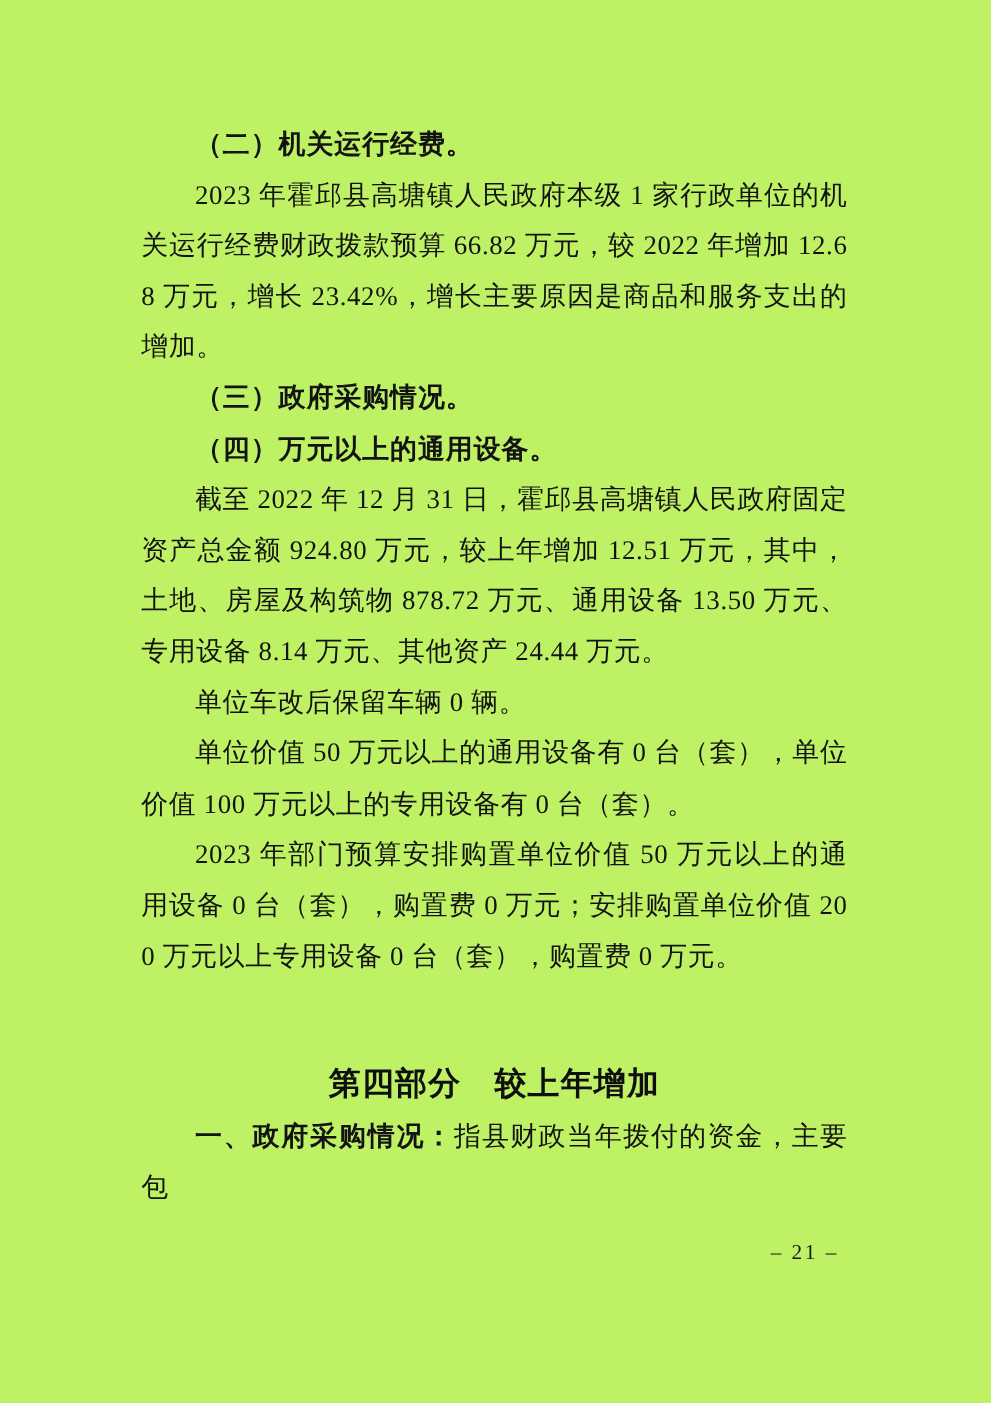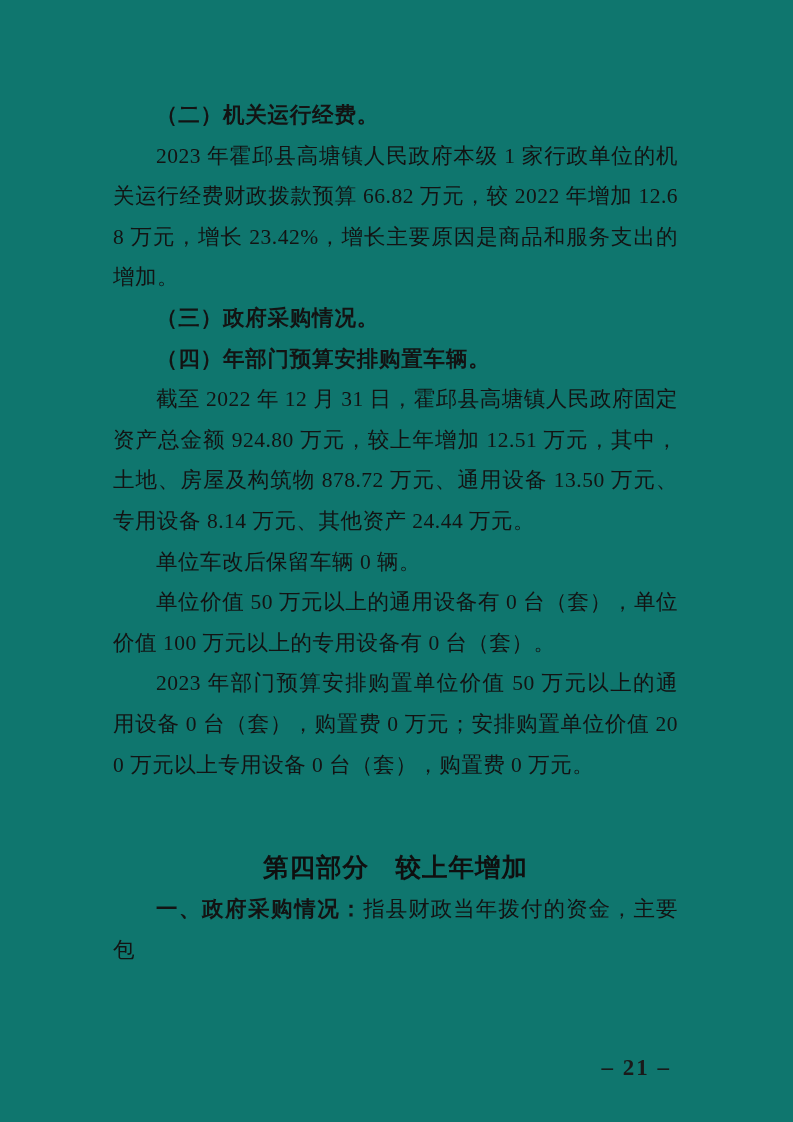--- a/index.html
+++ b/index.html
@@ -5,21 +5,21 @@
   html, body {
     margin: 0;
     padding: 0;
     background: #e8e8e8;
   }
   .page {
     position: relative;
     width: 793px;
     height: 1122px;
     margin: 0 auto;
-    background: #0f766e;
+    background: #bef264;
     overflow: hidden;
     font-family: "Liberation Serif", "DejaVu Serif", serif;
     color: #131313;
   }
   .content {
     position: absolute;
     left: 113px;
     top: 95px;
     width: 565px;
   }
@@ -55,39 +55,38 @@
     text-indent: 2em;
     letter-spacing: 0.5px;
   }
   .term-lead {
     font-family: "Liberation Sans", "DejaVu Sans", sans-serif;
     font-weight: bold;
     letter-spacing: 1px;
   }
   .page-number {
     position: absolute;
-    top: 1055px;
+    top: 989px;
     right: 122px;
-    font-size: 23px;
+    font-size: 17px;
     line-height: 26px;
     font-family: "Liberation Serif", "DejaVu Serif", serif;
     color: #1a1a1a;
     letter-spacing: 2px;
-    font-weight: bold;
   }
 </style>
 </head>
 <body>
 
 <div class="page">
   <div class="content">
     <p class="heading">（二）机关运行经费。</p>
     <p>2023 年霍邱县高塘镇人民政府本级 1 家行政单位的机关运行经费财政拨款预算 66.82 万元，较 2022 年增加 12.68 万元，增长 23.42%，增长主要原因是商品和服务支出的增加。</p>
     <p class="heading">（三）政府采购情况。</p>
-    <p class="heading">（四）年部门预算安排购置车辆。</p>
+    <p class="heading">（四）万元以上的通用设备。</p>
     <p>截至 2022 年 12 月 31 日，霍邱县高塘镇人民政府固定资产总金额 924.80 万元，较上年增加 12.51 万元，其中，土地、房屋及构筑物 878.72 万元、通用设备 13.50 万元、专用设备 8.14 万元、其他资产 24.44 万元。</p>
     <p>单位车改后保留车辆 0 辆。</p>
     <p>单位价值 50 万元以上的通用设备有 0 台（套），单位价值 100 万元以上的专用设备有 0 台（套）。</p>
     <p>2023 年部门预算安排购置单位价值 50 万元以上的通用设备 0 台（套），购置费 0 万元；安排购置单位价值 200 万元以上专用设备 0 台（套），购置费 0 万元。</p>
 
     <h2 class="part-title">第四部分　较上年增加</h2>
 
     <p class="term-para"><span class="term-lead">一、政府采购情况：</span><span>指县财政当年拨付的资金，主要包</span></p>
   </div>
 

